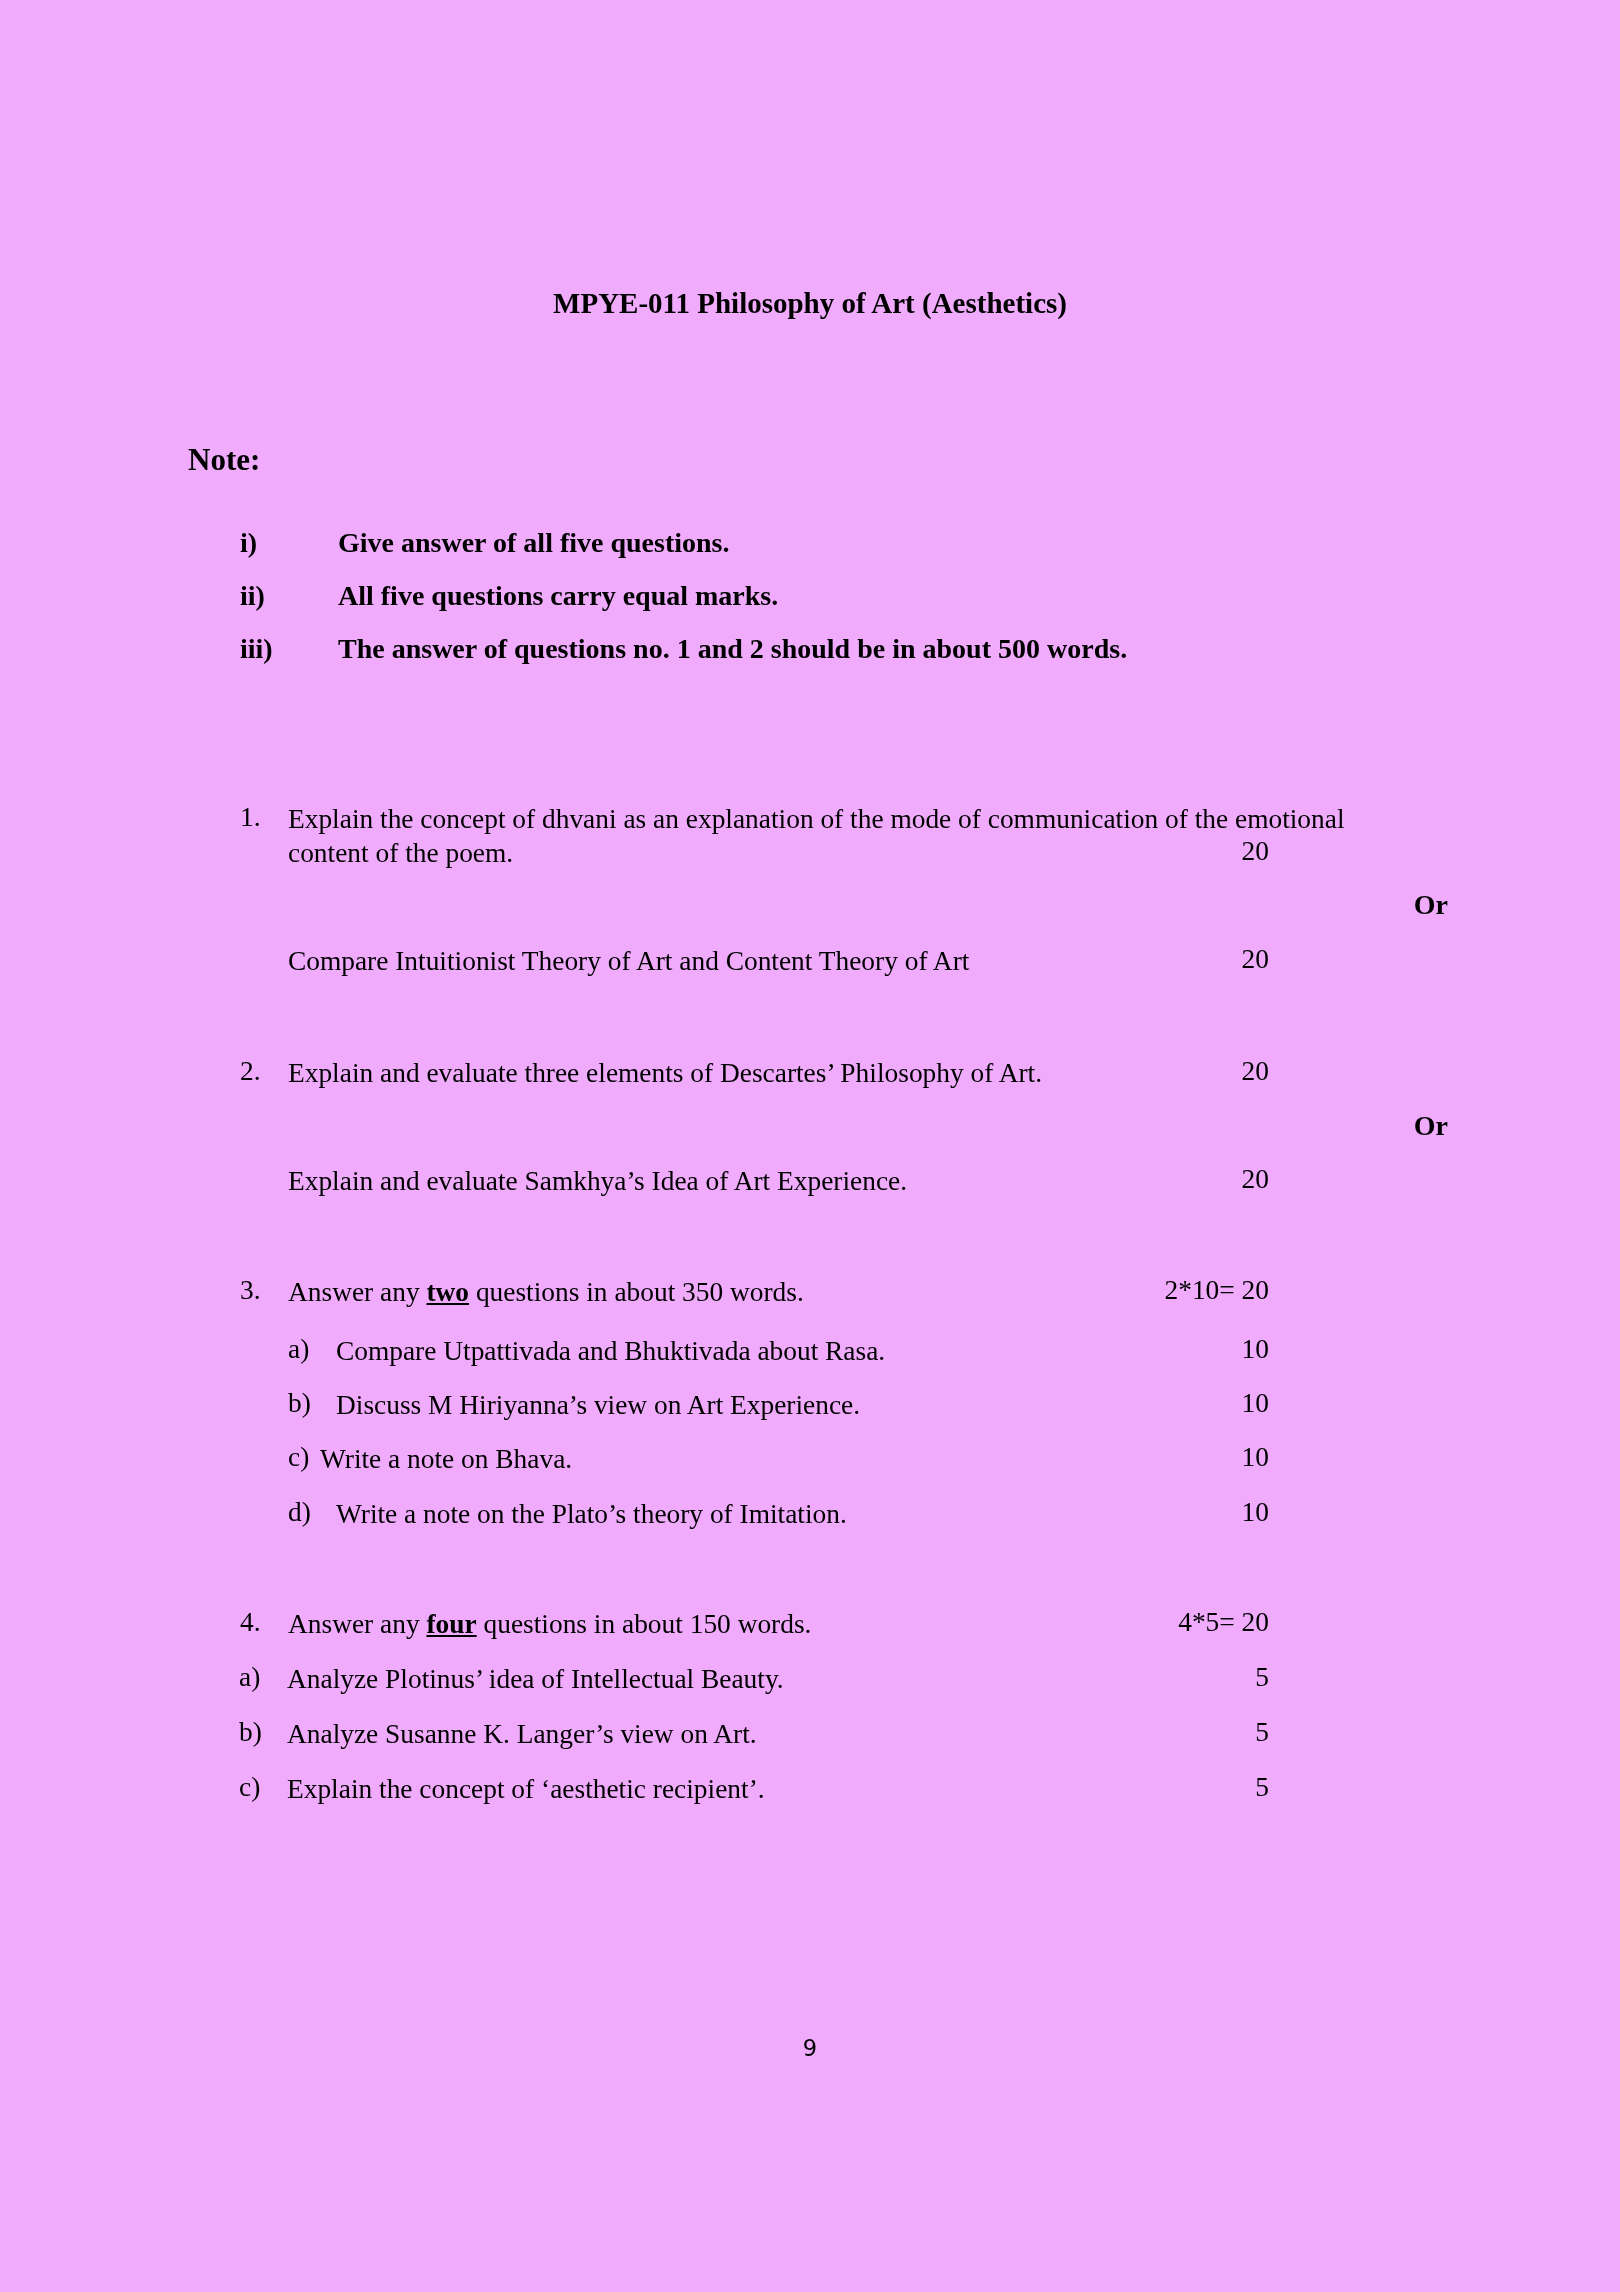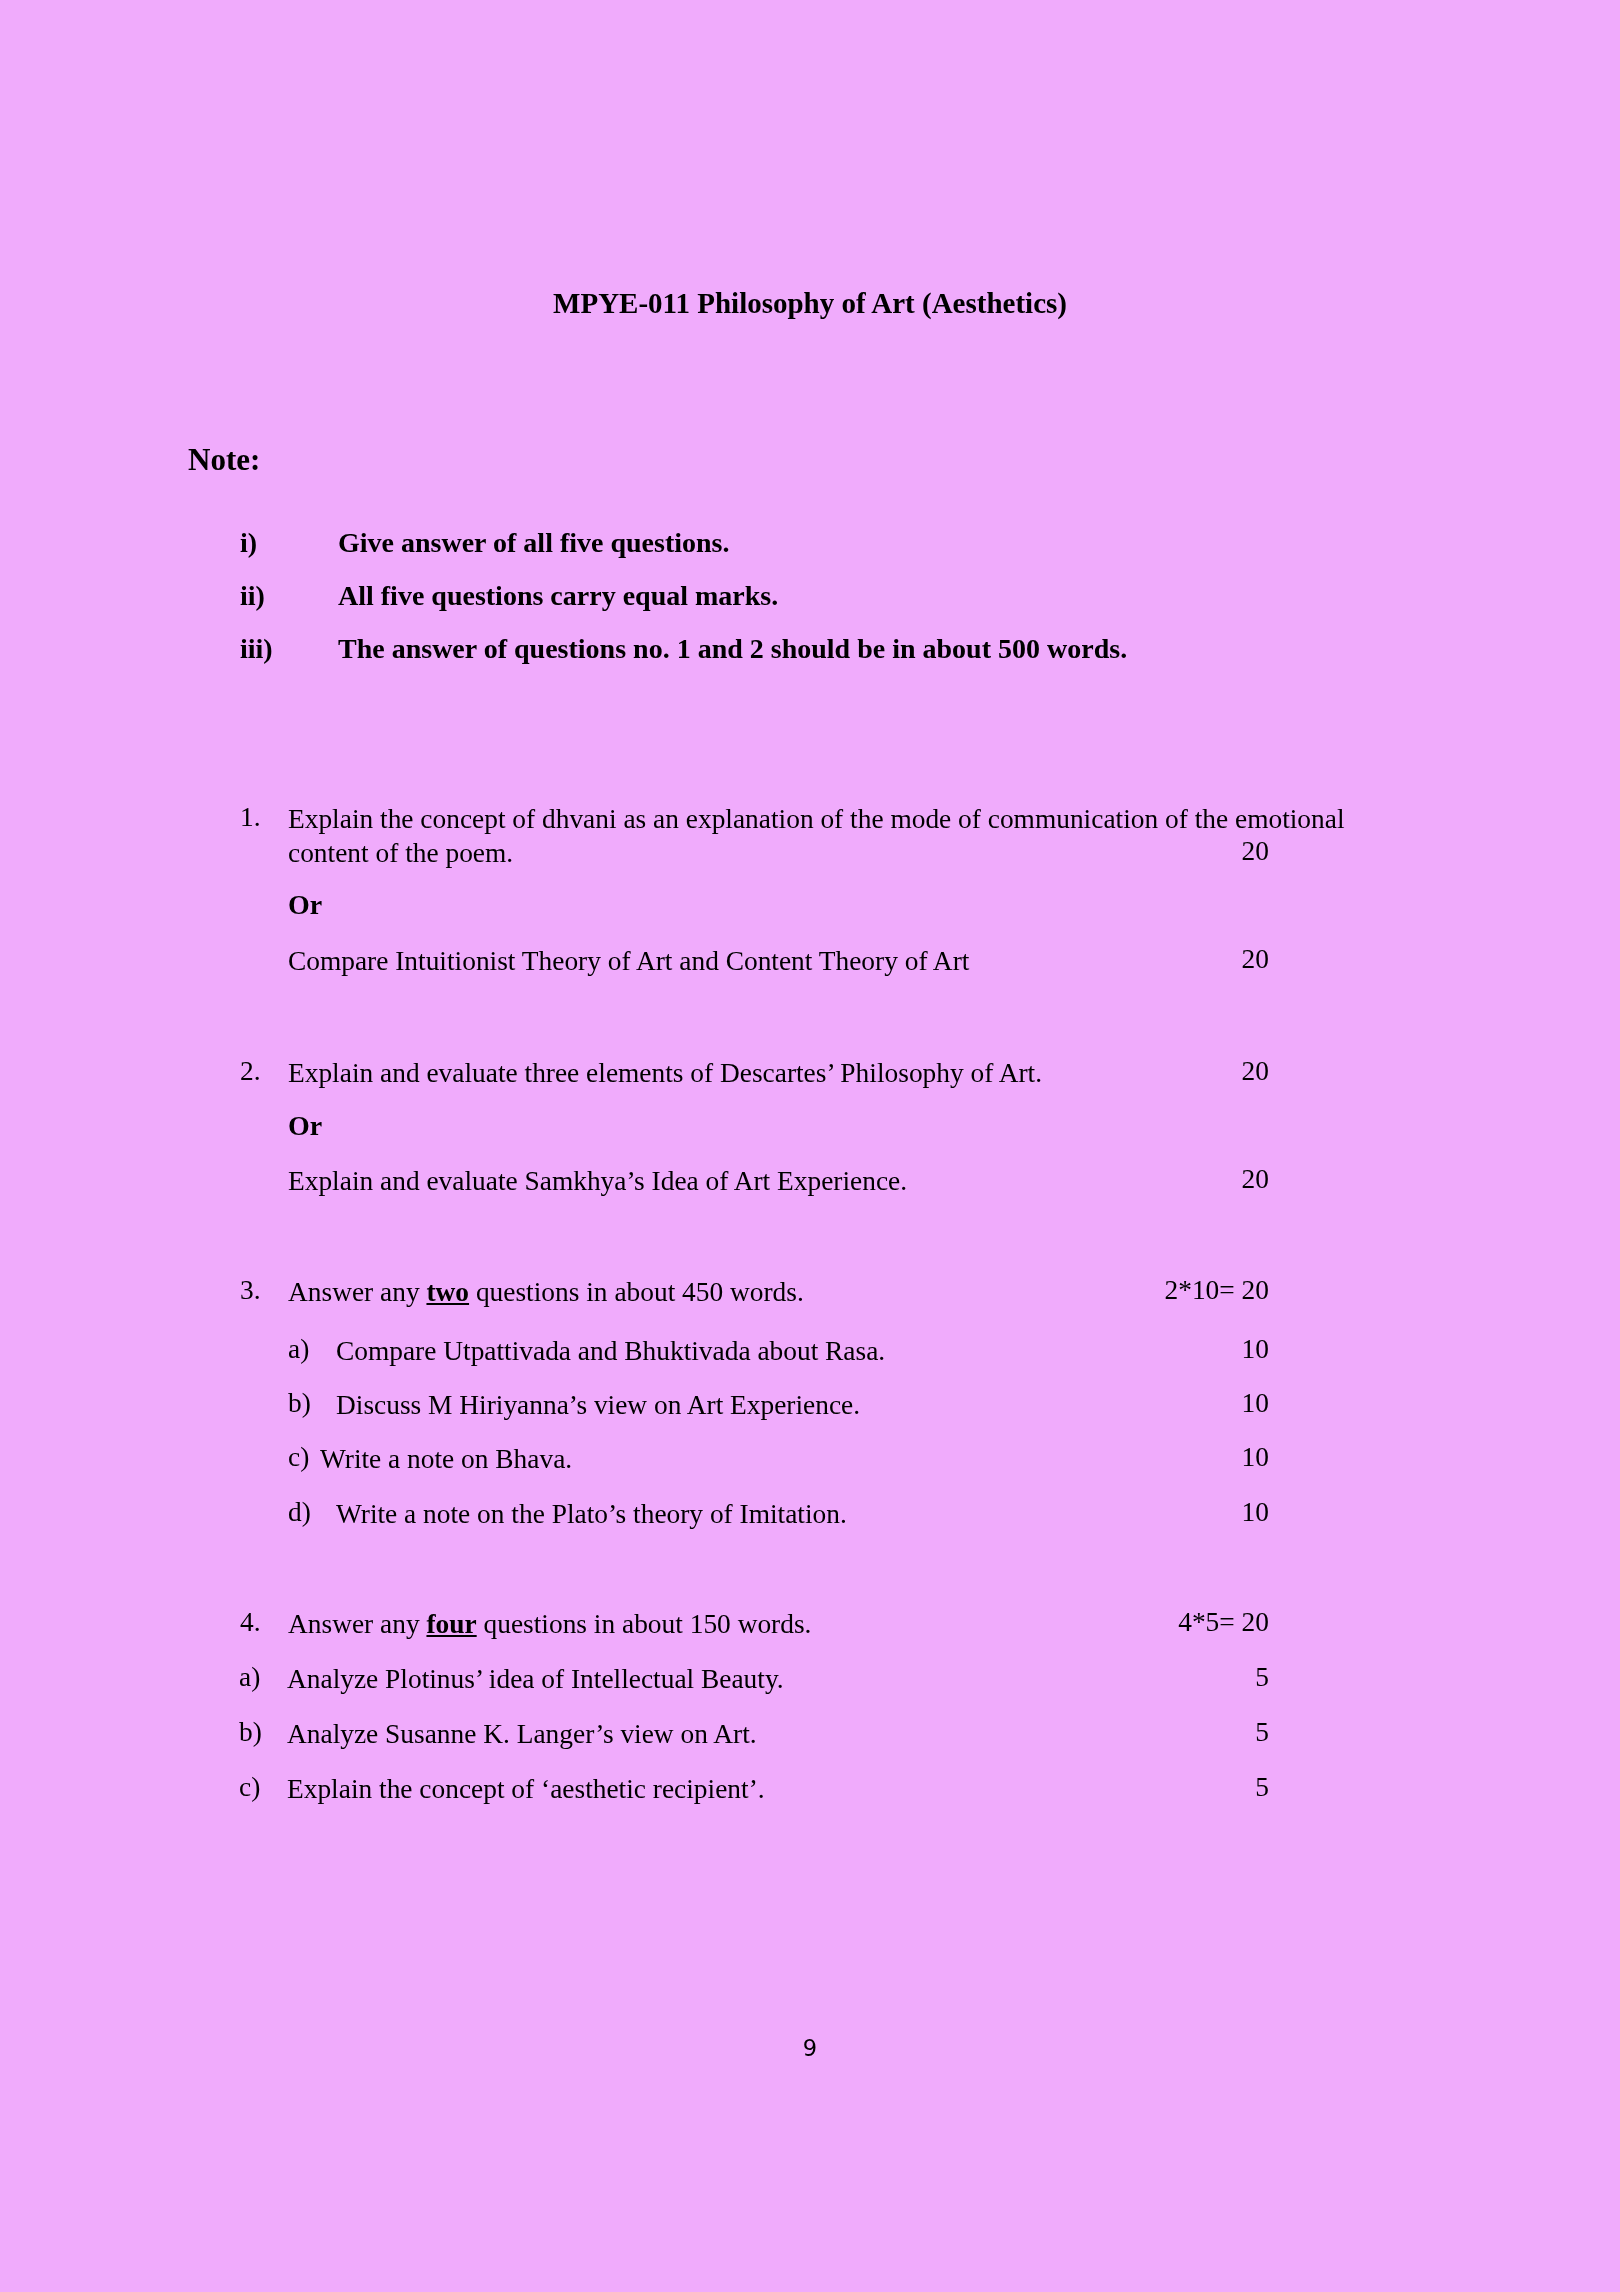--- a/index.html
+++ b/index.html
@@ -20,21 +20,21 @@
   .title {
     position:absolute; left:0; width:100%;
     text-align:center; font-weight:bold; font-size:29px;
     white-space:pre;
   }
   .note-heading { position:absolute; font-weight:bold; font-size:31px; white-space:pre; }
   .note-lbl { position:absolute; font-weight:bold; font-size:28px; white-space:pre; }
   .note-txt { position:absolute; font-weight:bold; font-size:28px; white-space:pre; }
   .or {
     position:absolute; left:288px; width:1160px;
-    text-align:left; font-weight:bold; font-size:28px;
+    text-align:right; font-weight:bold; font-size:28px;
   }
   .marks {
     position:absolute; right:351px; top:0;
     white-space:pre; text-align:right;
   }
   .marks.second-line { top:34px; }
   .pageno {
     position:absolute; left:0; width:100%;
     text-align:center;
     font-family:"DejaVu Sans","Liberation Sans",sans-serif;
@@ -85,21 +85,21 @@
 
   <div class="or" style="top:1110px">Or</div>
 
   <div class="row" style="top:1164px">
     <span class="txt" style="left:288px">Explain and evaluate Samkhya’s Idea of Art Experience.</span>
     <span class="marks">20</span>
   </div>
 
   <div class="row" style="top:1275px">
     <span class="lbl" style="left:240px">3.</span>
-    <span class="txt" style="left:288px"><span>Answer any </span><span class="bold">two</span><span> questions in about 450 words.</span></span>
+    <span class="txt" style="left:288px"><span>Answer any </span><span class="bold">two</span><span> questions in about 350 words.</span></span>
     <span class="marks">2*10= 20</span>
   </div>
 
   <div class="row" style="top:1334px">
     <span class="lbl" style="left:288px">a)</span>
     <span class="txt" style="left:336px">Compare Utpattivada and Bhuktivada about Rasa.</span>
     <span class="marks">10</span>
   </div>
   <div class="row" style="top:1388px">
     <span class="lbl" style="left:288px">b)</span>

